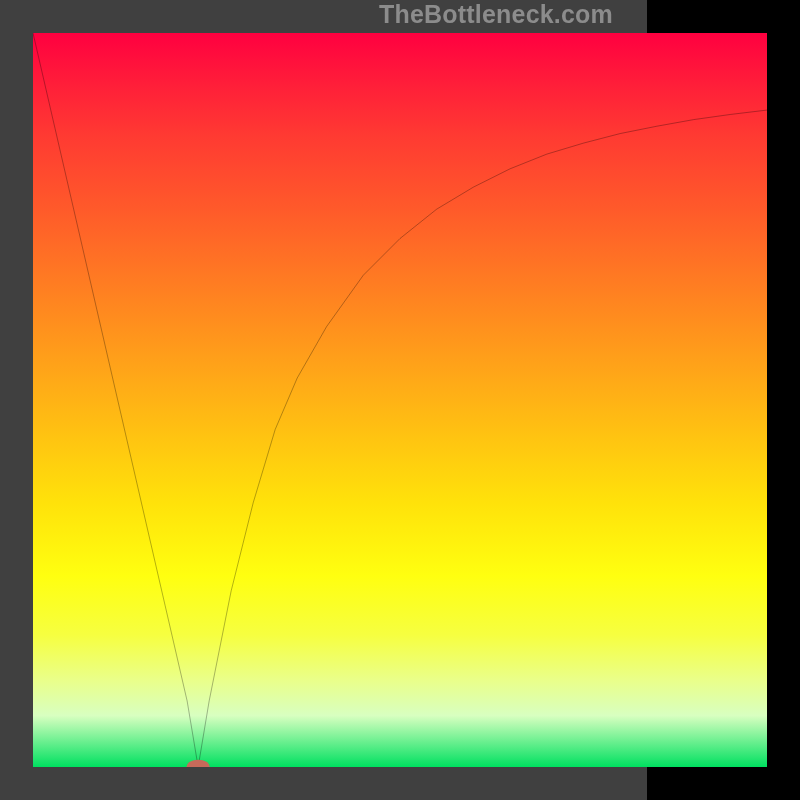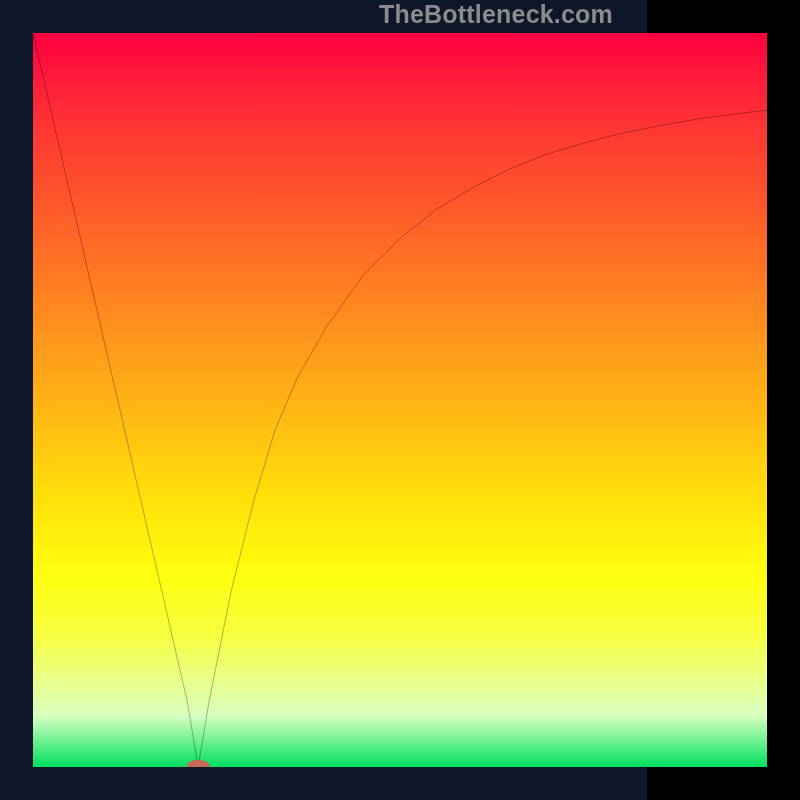--- a/index.html
+++ b/index.html
@@ -7,21 +7,21 @@
     padding: 0;
     width: 800px;
     height: 800px;
     background: #000;
     overflow: hidden;
   }
   .frame {
     position: relative;
     width: 647px;
     height: 800px;
-    background: #0f172a;
+    background: #404040;
   }
   .plot {
     position: absolute;
     left: 33px;
     top: 33px;
     width: 734px;
     height: 734px;
     overflow: hidden;
   }
   .gradient {

